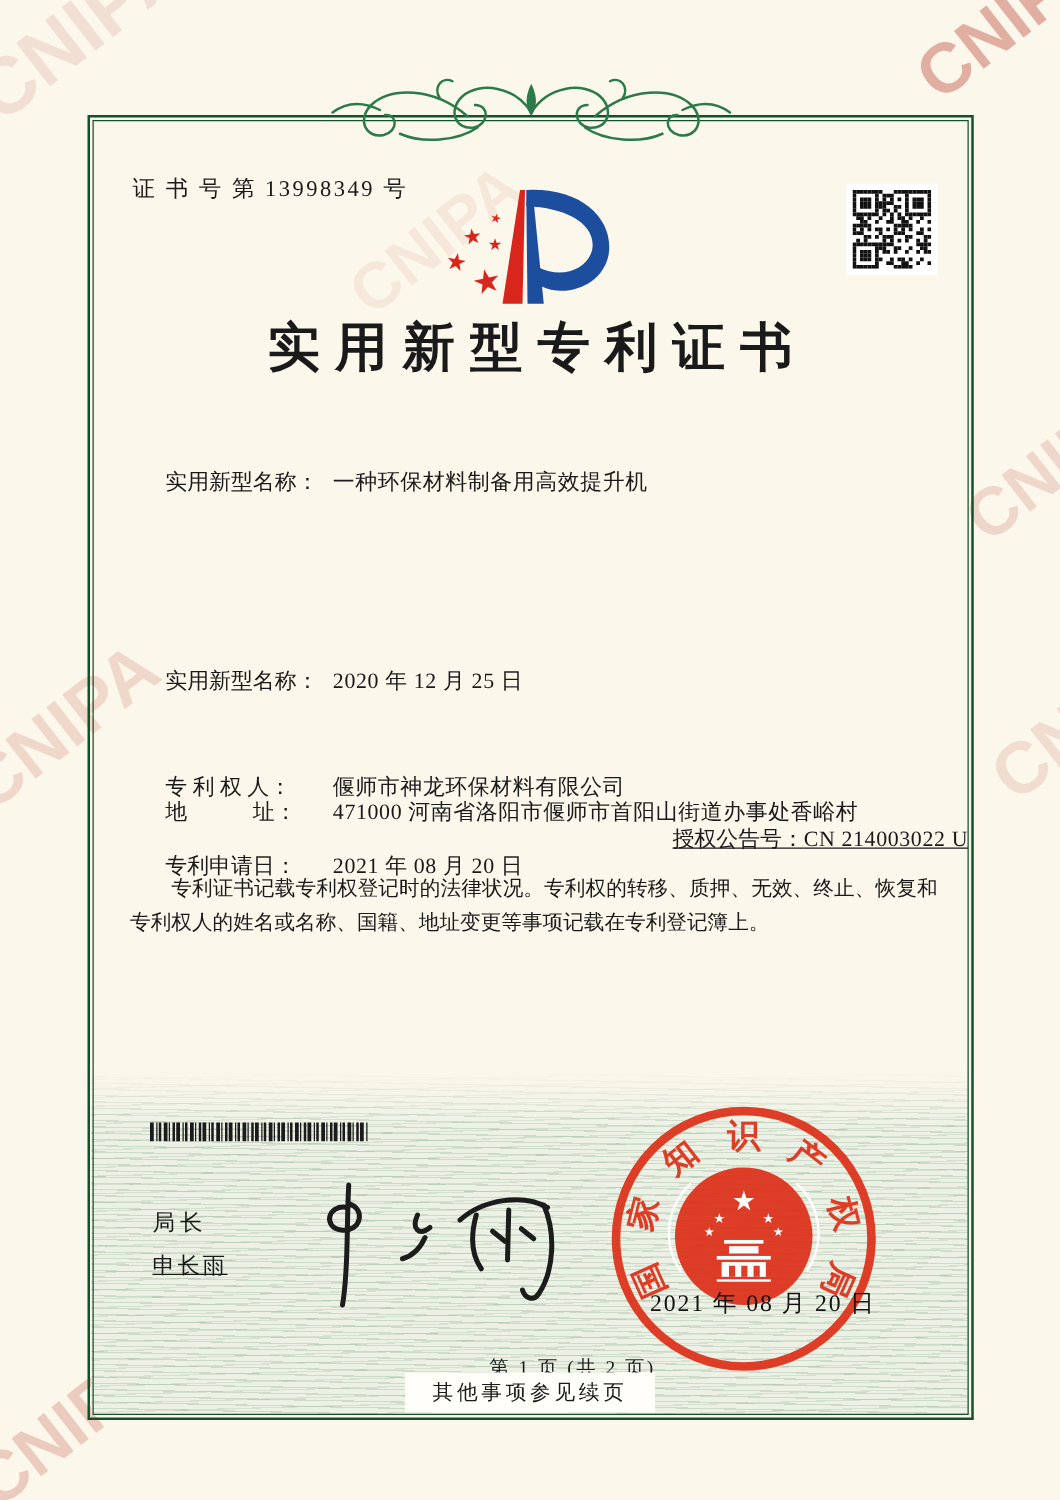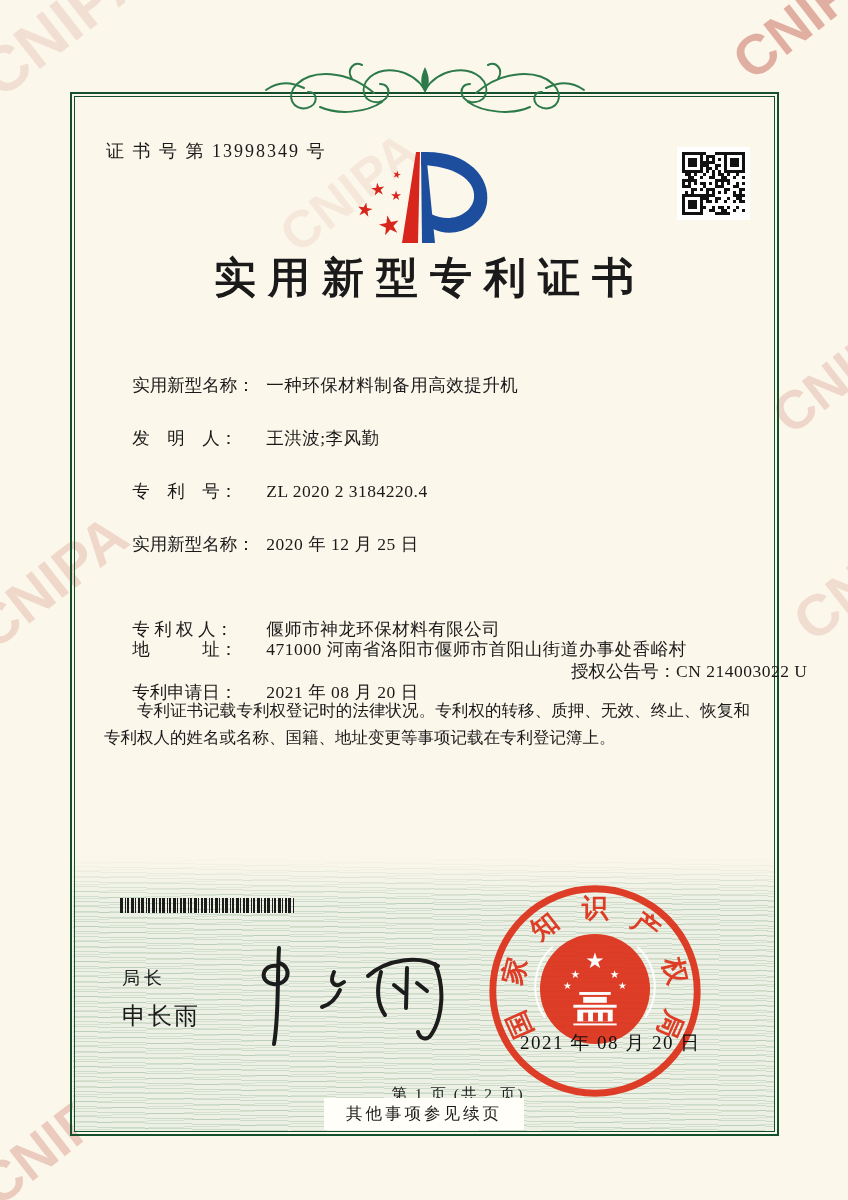--- a/index.html
+++ b/index.html
@@ -23,28 +23,28 @@
   .ornament{position:absolute;left:262px;top:57px;z-index:6;}
   .content{position:absolute;inset:0;z-index:10;}
   .certno{position:absolute;left:106px;top:139px;font-size:18px;letter-spacing:2px;text-align:center;}
   .logo{position:absolute;left:334px;top:140px;}
   .qrbox{position:absolute;left:677px;top:147px;background:#ffffff;padding:5px;line-height:0;}
   .title{position:absolute;left:0;right:-12px;top:250px;text-align:center;
       font-size:42px;font-weight:bold;letter-spacing:12px;}
   .frow{position:absolute;left:106px;font-size:17.5px;white-space:pre;}
   .lbl{display:inline-block;width:134px;white-space:pre;}
   .val{letter-spacing:.5px;}
-  .frow2{position:absolute;left:465px;top:0;}
+  .frow2{position:absolute;left:432px;top:0;text-decoration:underline;}
   .body-text{position:absolute;left:104px;top:698px;width:646px;font-size:16.5px;
       line-height:1.63;text-align:justify;}
   .body-text p{margin:0;text-indent:2em;}
   .barcode{position:absolute;left:120px;top:898px;height:15px;display:flex;align-items:stretch;}
   .barcode div{height:100%;}
   .director-label{position:absolute;left:122px;top:966px;font-size:18px;letter-spacing:4px;}
-  .director-name{position:absolute;left:122px;top:1000px;font-size:24px;letter-spacing:2px;}
+  .director-name{position:absolute;left:122px;top:1000px;font-size:18px;letter-spacing:2px;text-decoration:underline;}
   .sig{position:absolute;left:248px;top:942px;}
   .seal{position:absolute;left:482px;top:878px;}
   .seal-char{font-size:27px;font-weight:bold;fill:#dd2f18;
       font-family:"Liberation Serif","DejaVu Serif",serif;}
   .seal-date{position:absolute;left:520px;top:1030px;font-size:19px;letter-spacing:1.5px;color:#111;}
   .page-info{position:absolute;left:70px;top:1084px;width:776px;text-align:center;font-size:15.5px;letter-spacing:2px;}
   .cont-note{position:absolute;left:50%;transform:translateX(-50%);top:1098px;
       background:#fffef9;padding:5px 22px;font-size:16.5px;letter-spacing:3px;z-index:11;}
 </style>
 </head>
@@ -327,26 +327,20 @@
             <rect x="45" y="60" width="3" height="3"></rect>
           </g>
         </svg>
     </div>
 
     <div class="title">实用新型专利证书</div>
 
     <div class="frow" style="top:352px">
       <span class="lbl">实用新型名称：</span><span class="val">一种环保材料制备用高效提升机</span>
     </div>
-    <div class="frow" style="top:405px">
-      <span class="lbl">发　明　人：</span><span class="val">王洪波;李风勤</span>
-    </div>
-    <div class="frow" style="top:458px">
-      <span class="lbl">专　利　号：</span><span class="val">ZL 2020 2 3184220.4</span>
-    </div>
     <div class="frow" style="top:511px">
       <span class="lbl">实用新型名称：</span><span class="val">2020 年 12 月 25 日</span>
     </div>
     <div class="frow" style="top:596px">
       <span class="lbl">专 利 权 人：</span><span class="val">偃师市神龙环保材料有限公司</span>
     </div>
     <div class="frow" style="top:616px">
       <span class="lbl">地　　　址：</span><span class="val">471000 河南省洛阳市偃师市首阳山街道办事处香峪村</span>
     </div>
     <div class="frow" style="top:659px">

